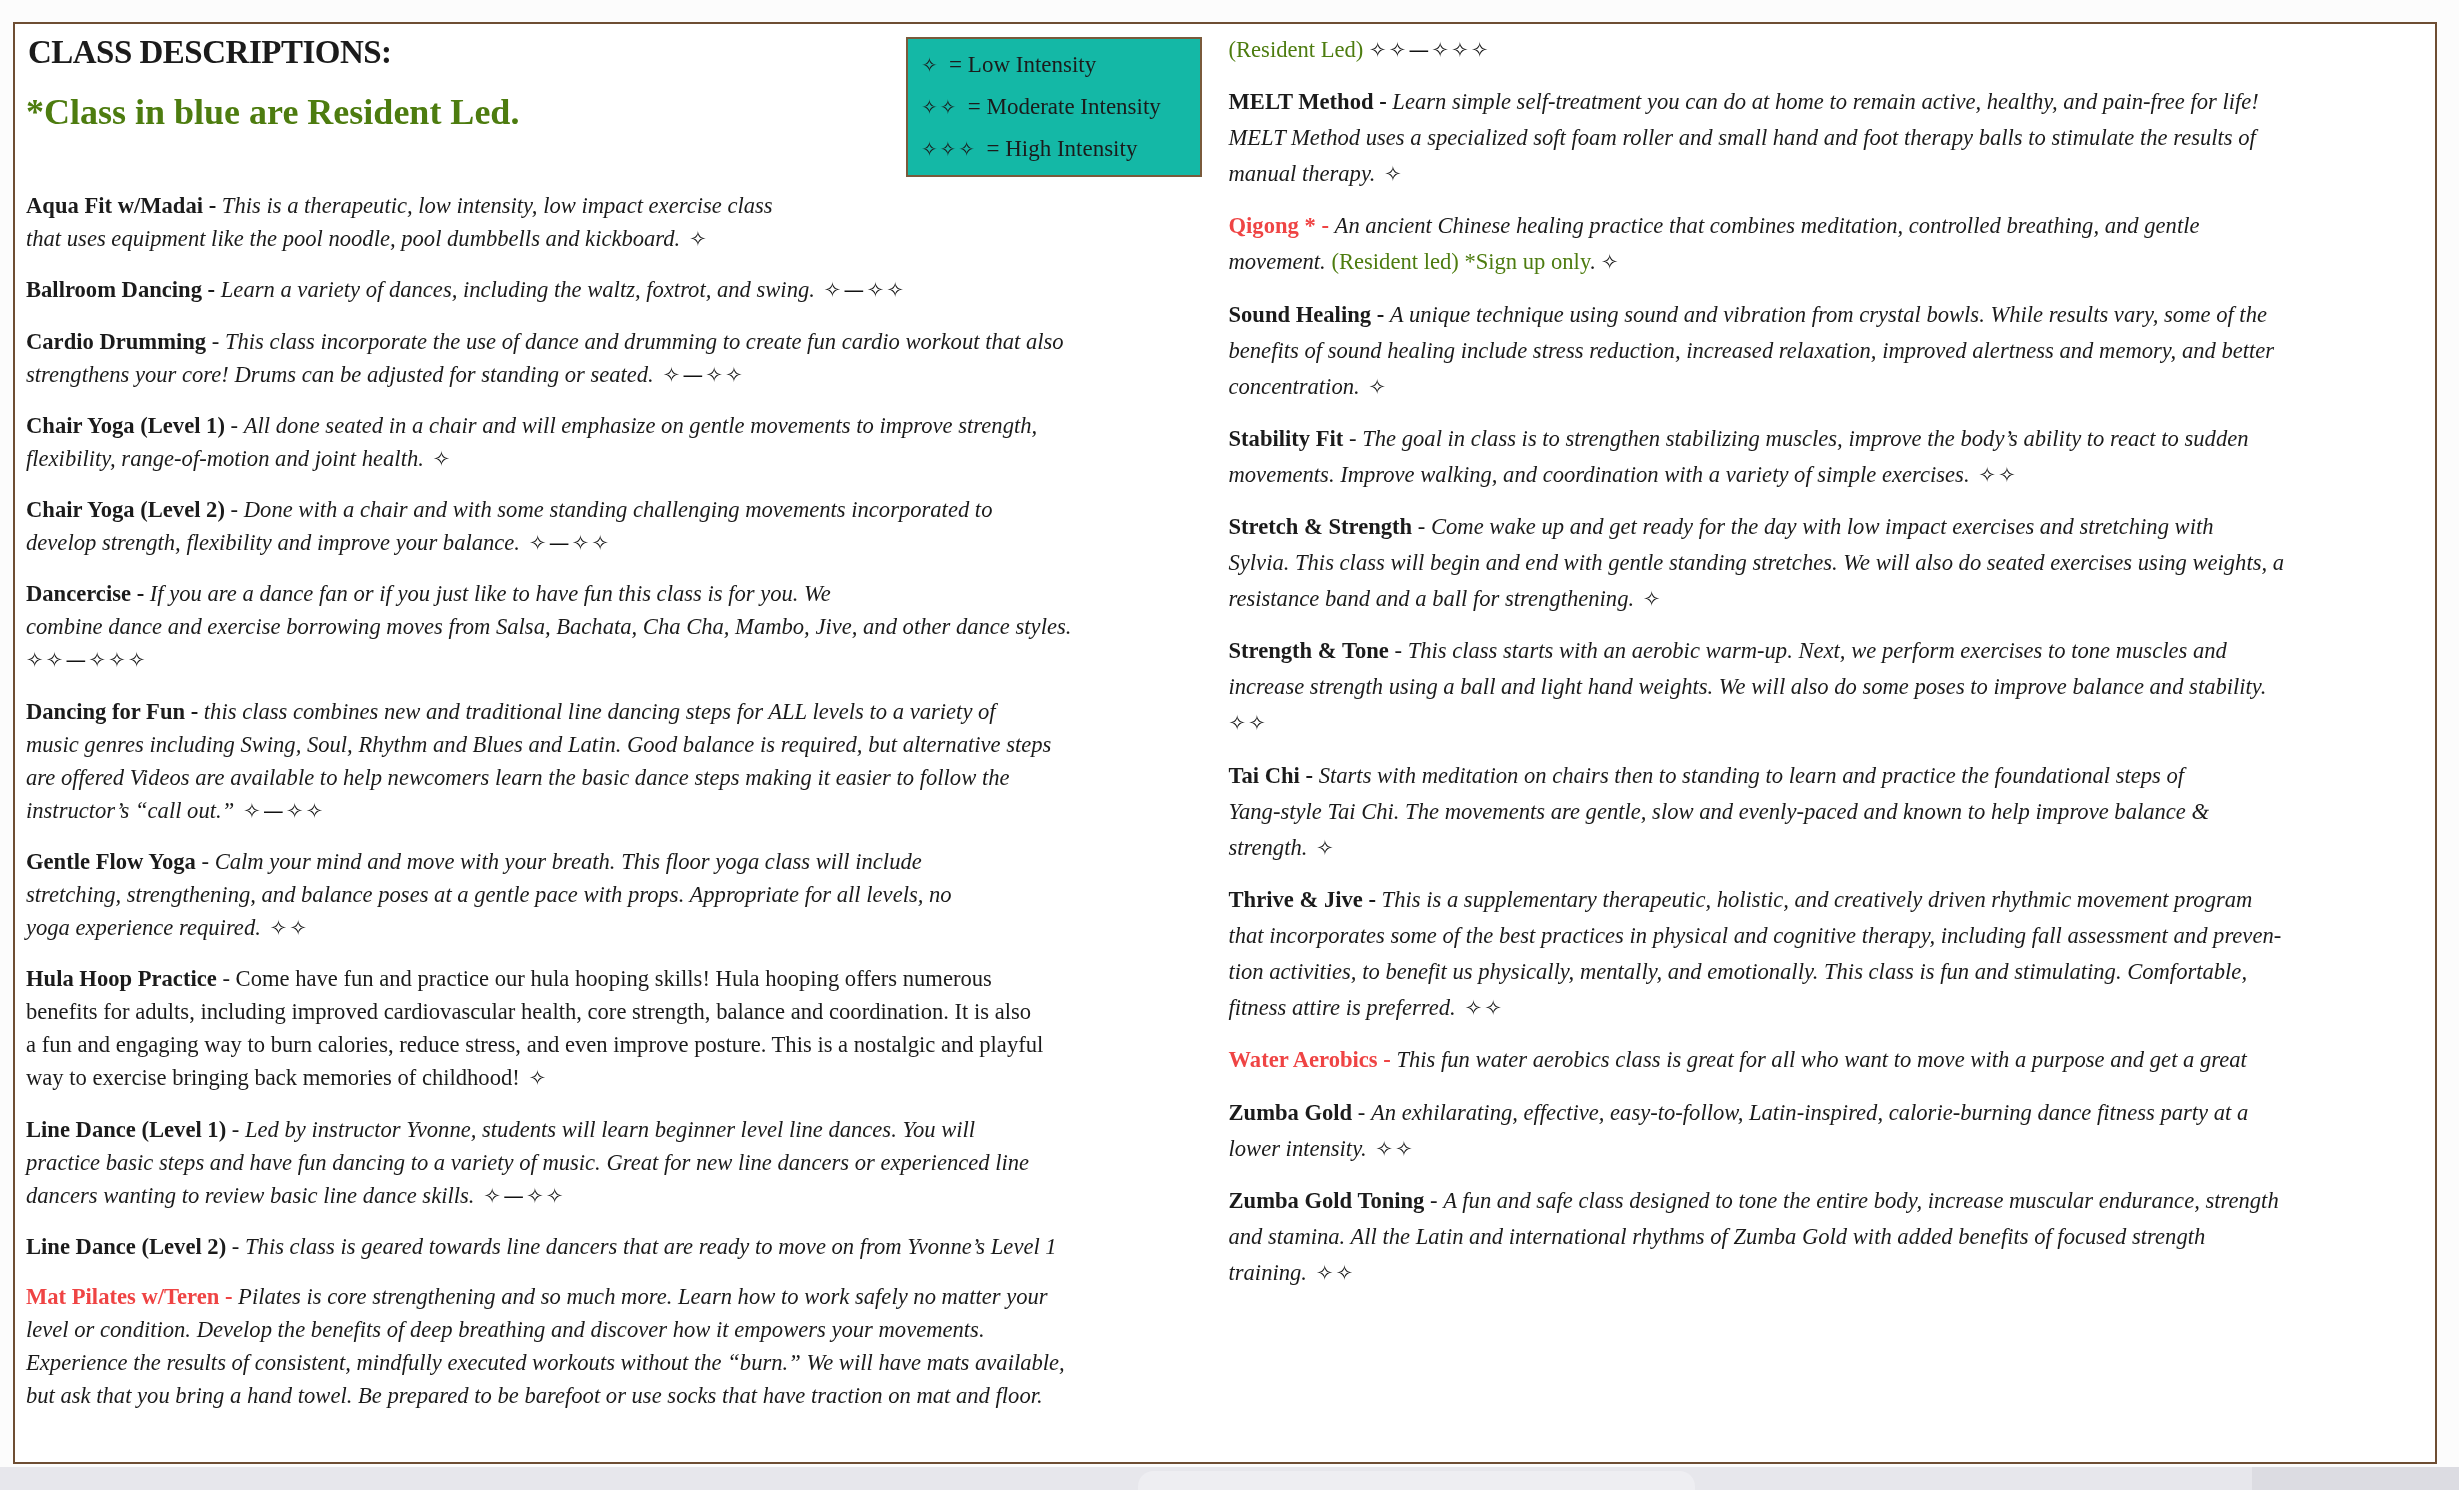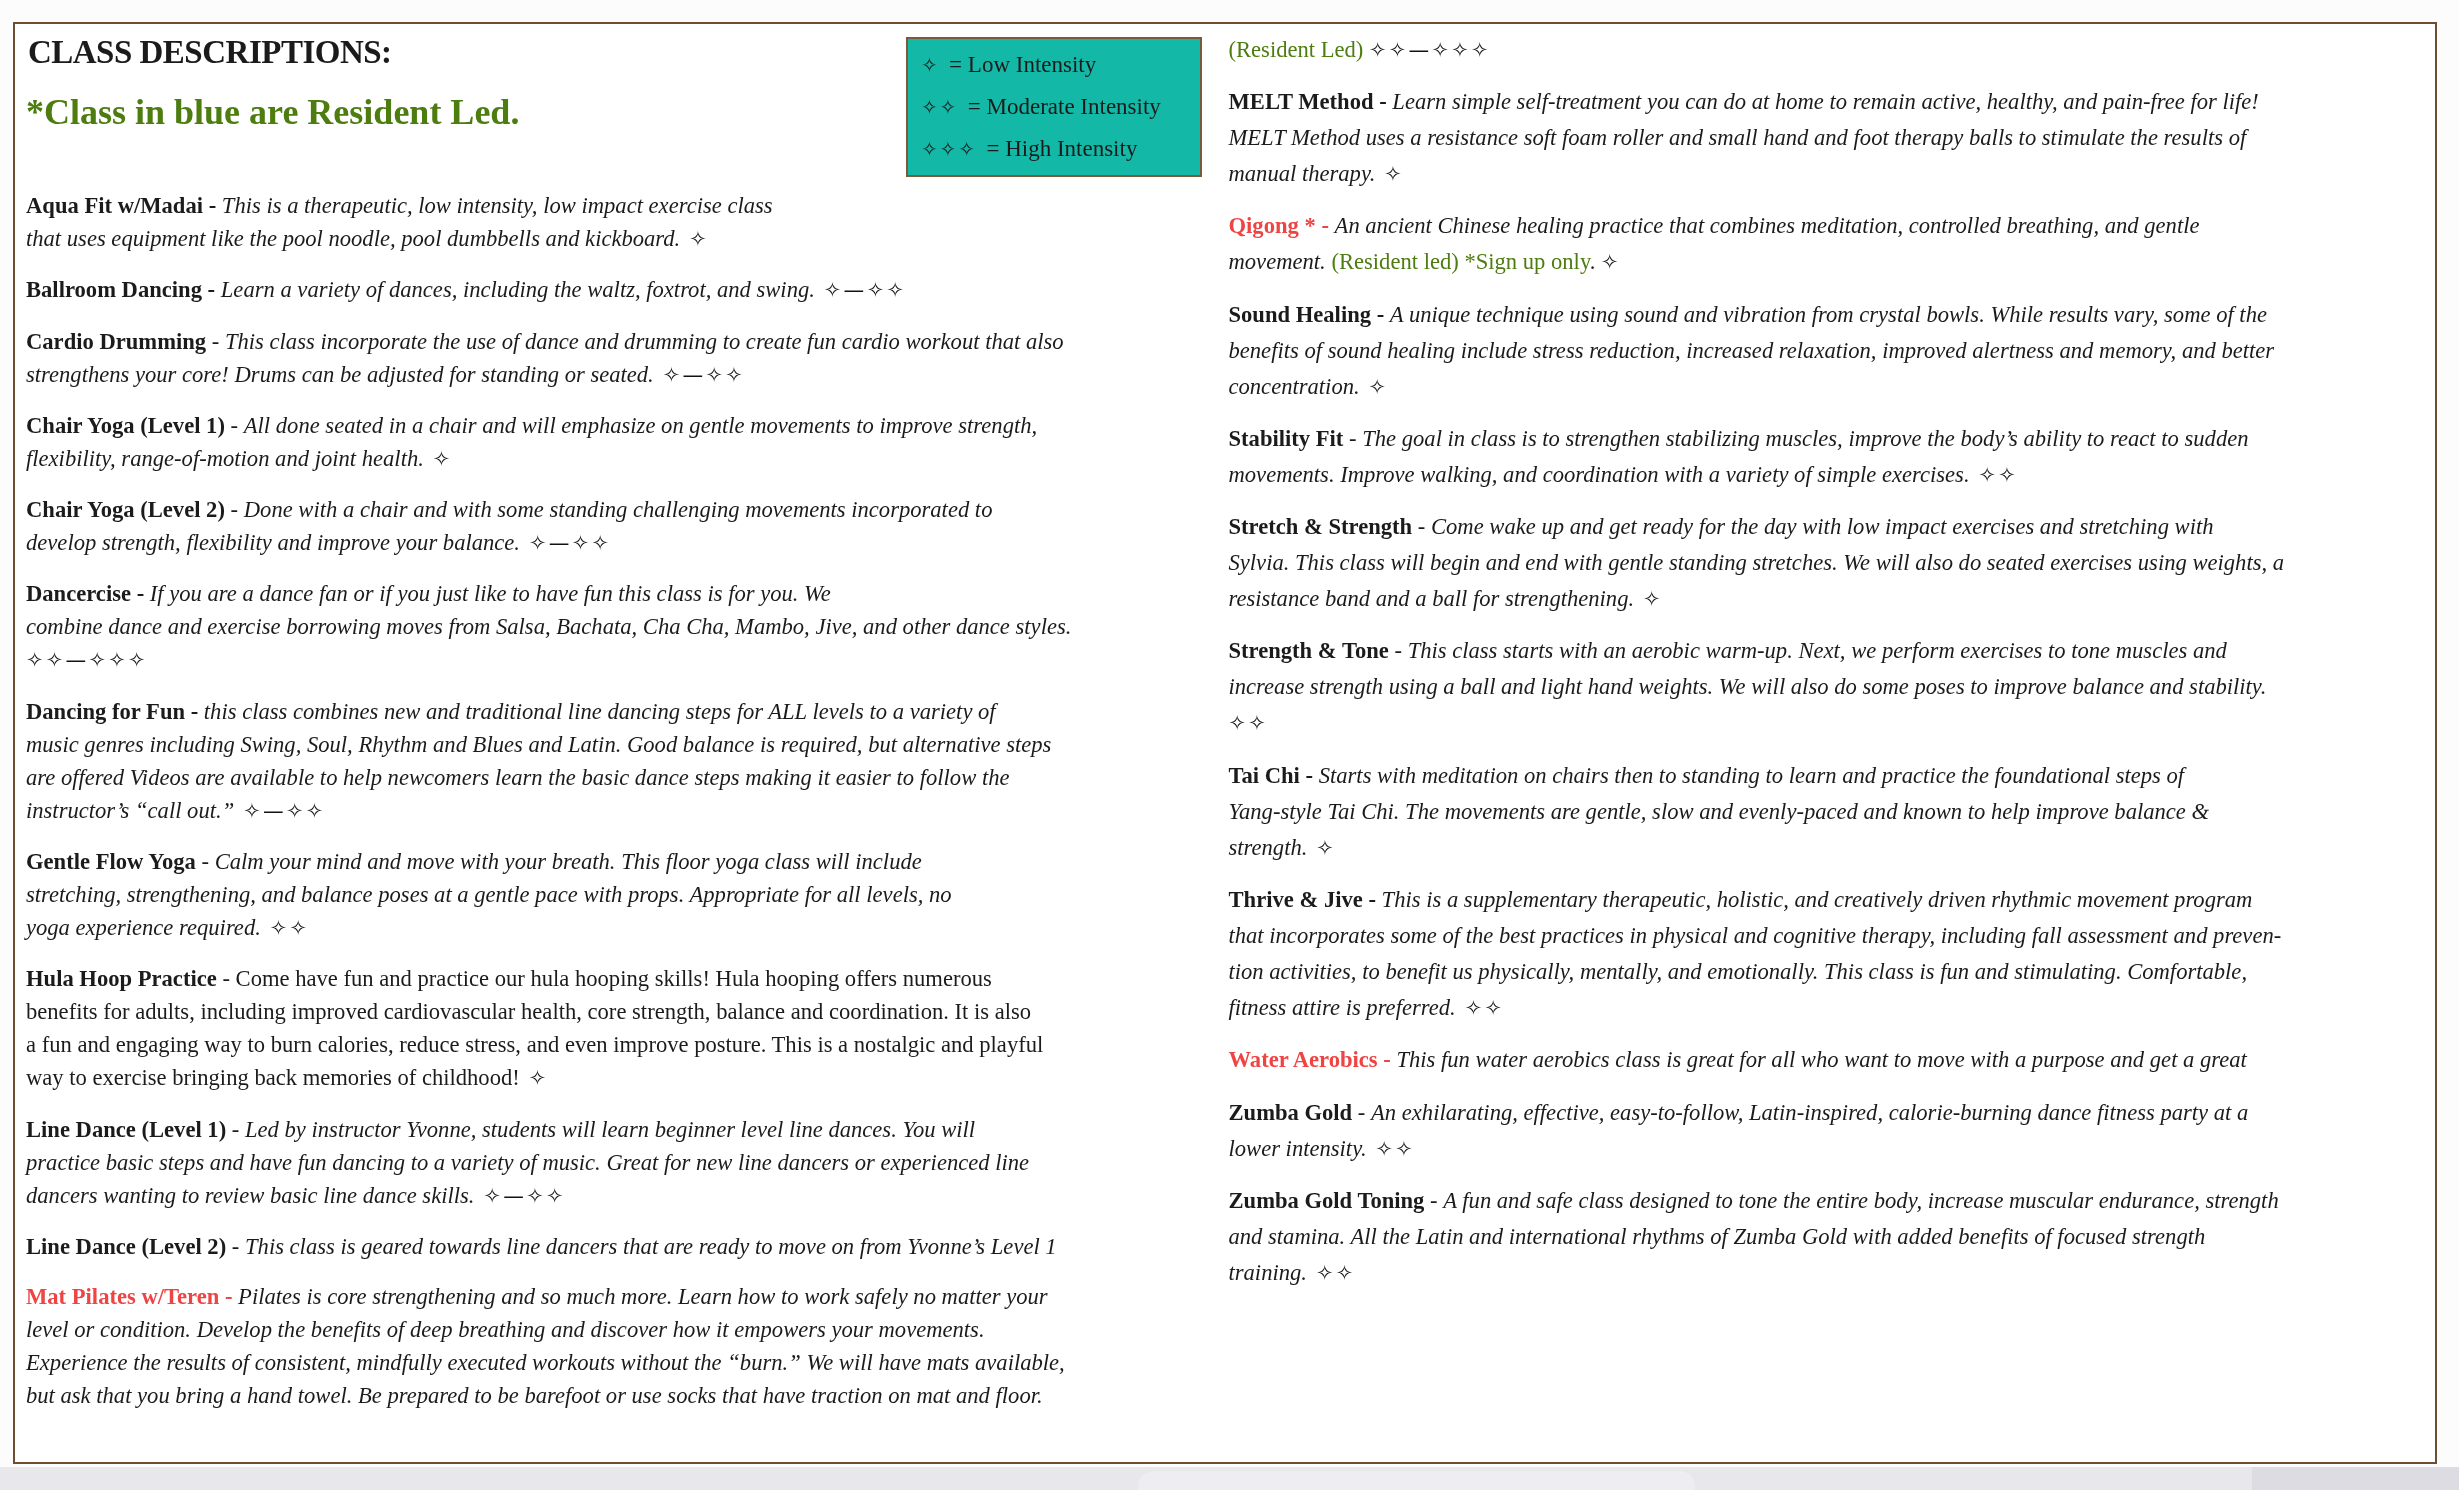--- a/index.html
+++ b/index.html
@@ -125,21 +125,21 @@
         <div class="line"><span class="s-italic">Experience the results of consistent, mindfully executed workouts without the “burn.”  We will have mats available,</span></div>
         <div class="line"><span class="s-italic">but ask that you bring a hand towel. Be prepared to be barefoot or use socks that have traction on mat and floor.</span></div>
       </div>
     </div>
   <div class="col col-right">
       <div class="para">
         <div class="line"><span class="s-italic-blue">(Resident Led) </span><span class="s-diamond">✧✧—✧✧✧</span></div>
       </div>
       <div class="para">
         <div class="line"><span class="s-bold">MELT Method - </span><span class="s-italic"> Learn simple self-treatment you can do at home to remain active, healthy, and pain-free for life!</span></div>
-        <div class="line"><span class="s-italic">MELT Method uses a resistance soft foam roller and small hand and foot therapy balls to stimulate the results of</span></div>
+        <div class="line"><span class="s-italic">MELT Method uses a specialized soft foam roller and small hand and foot therapy balls to stimulate the results of</span></div>
         <div class="line"><span class="s-italic">manual therapy.</span><span class="s-diamond"> ✧</span></div>
       </div>
       <div class="para">
         <div class="line"><span class="s-bold-blue">Qigong * - </span><span class="s-italic">An ancient Chinese healing practice that combines meditation, controlled breathing, and gentle</span></div>
         <div class="line"><span class="s-italic">movement. </span><span class="s-italic-blue">(Resident led) *Sign up only</span><span class="s-roman">. </span><span class="s-diamond">✧</span></div>
       </div>
       <div class="para">
         <div class="line"><span class="s-bold">Sound Healing - </span><span class="s-italic">A unique technique using sound and vibration from crystal bowls. While results vary, some of the</span></div>
         <div class="line"><span class="s-italic">benefits of sound healing include stress reduction, increased relaxation, improved alertness and memory, and better</span></div>
         <div class="line"><span class="s-italic">concentration.</span><span class="s-diamond">  ✧</span></div>

